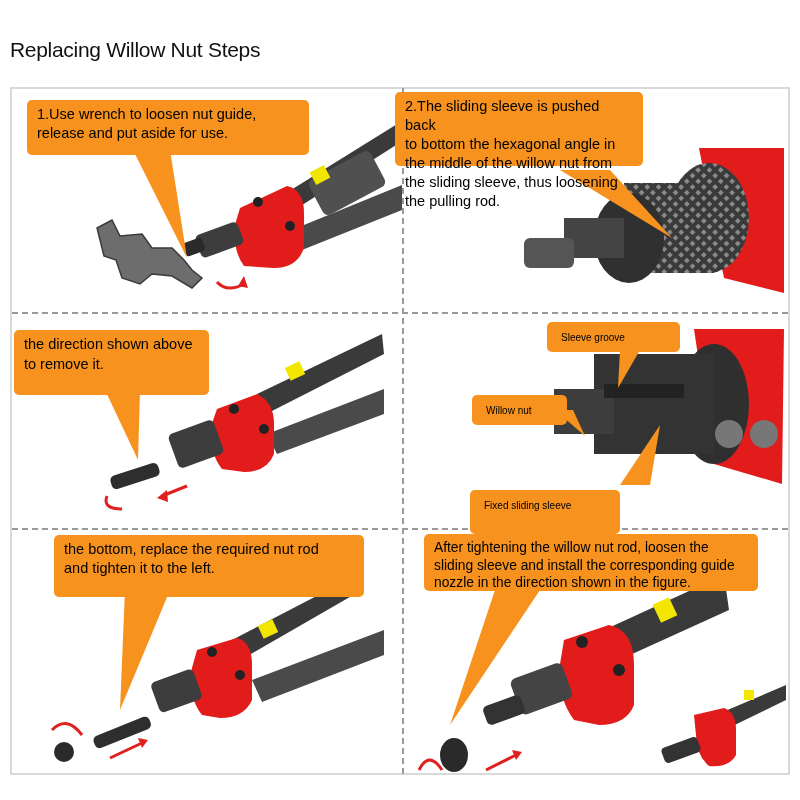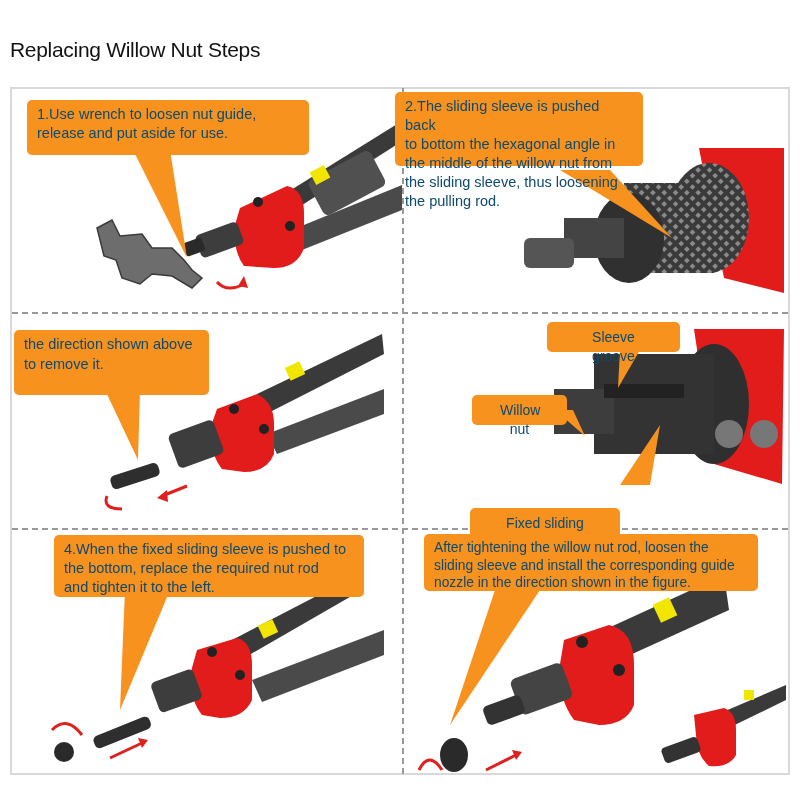--- a/index.html
+++ b/index.html
@@ -10,24 +10,24 @@
     font-size: 21px; color: #111; letter-spacing: -0.3px; font-weight: normal;
   }
   .frame {
     position: absolute; left: 10px; top: 87px; width: 780px; height: 688px;
     border: 2px solid #d9d9d9; background: #fff;
   }
   .vdash { position: absolute; left: 402px; top: 88px; width: 0; height: 686px; border-left: 2px dashed #9a9a9a; }
   .hdash1 { position: absolute; left: 12px; top: 312px; width: 776px; height: 0; border-top: 2px dashed #9a9a9a; }
   .hdash2 { position: absolute; left: 12px; top: 528px; width: 776px; height: 0; border-top: 2px dashed #9a9a9a; }
   .bubble {
-    position: absolute; background: #f7921e; color: #0c4a6e; border-radius: 5px;
+    position: absolute; background: #f7921e; color: #000000; border-radius: 5px;
     font-size: 14.5px; line-height: 19px; padding: 5px 10px;
   }
-  .bubble.small { font-size: 14px; text-align: center; padding: 6px 28px; }
+  .bubble.small { font-size: 10px; padding: 6px 14px; }
   .tail { position: absolute; }
   .art { position: absolute; }
 </style>
 </head>
 <body>
 
 <h1 class="title">Replacing Willow Nut Steps</h1>
 
 <div class="frame"></div>
 <div class="vdash"></div>
@@ -127,21 +127,21 @@
     <polygon points="10,0 30,0 8,38" fill="#f7921e"></polygon>
   </svg>
   <svg class="tail" style="left:555px;top:410px" width="40" height="40">
     <polygon points="0,0 18,0 30,26" fill="#f7921e"></polygon>
   </svg>
   <svg class="tail" style="left:560px;top:425px" width="100" height="70">
     <polygon points="60,60 90,60 100,0" fill="#f7921e"></polygon>
   </svg>
   <div class="bubble small" style="left:547px;top:322px;width:133px;height:30px">Sleeve groove</div>
   <div class="bubble small" style="left:472px;top:395px;width:95px;height:30px">Willow nut</div>
-  <div class="bubble small" style="left:470px;top:508px;width:150px;height:44px">Fixed sliding sleeve</div>
+  <div class="bubble small" style="left:470px;top:490px;width:150px;height:44px">Fixed sliding sleeve</div>
 </div>
 
 <div>
   <svg class="art" style="left:12px;top:530px" width="390" height="244">
     <polygon points="220,110 345,45 350,60 232,128" fill="#3a3a3a"></polygon>
     <polygon points="240,150 372,100 372,125 250,172" fill="#4a4a4a"></polygon>
     <rect x="248" y="92" width="16" height="14" fill="#f2e600" transform="rotate(-25 256 99)"></rect>
     <path d="M185,120 L225,108 Q240,112 240,135 L240,170 Q232,188 208,188 L190,185 Q178,170 178,145 Z" fill="#e21b1b"></path>
     <circle cx="200" cy="122" r="5" fill="#222"></circle>
       <circle cx="228" cy="145" r="5" fill="#222"></circle>
@@ -149,21 +149,20 @@
     <rect x="80" y="196" width="60" height="13" rx="5" fill="#2e2e2e" transform="rotate(-22 110 202)"></rect>
     <circle cx="52" cy="222" r="10" fill="#2a2a2a"></circle>
     <path d="M40,200 Q55,185 70,205" stroke="#e0201c" stroke-width="3" fill="none"></path>
     <line x1="98" y1="228" x2="130" y2="213" stroke="#e0201c" stroke-width="3"></line>
     <polygon points="136,210 126,208 130,218" fill="#e0201c"></polygon>
   </svg>
   <svg class="tail" style="left:115px;top:590px" width="70" height="130">
     <polygon points="10,0 55,0 5,120" fill="#f7921e"></polygon>
   </svg>
   <div class="bubble" style="left:54px;top:535px;width:310px;height:62px;line-height:19px">
-    <div>4.When the fixed sliding sleeve is pushed to</div>
     <div>the bottom, replace the required nut rod</div>
     <div>and tighten it to the left.</div>
   </div>
 </div>
 
 <div>
   <svg class="art" style="left:404px;top:530px" width="384" height="244">
     <polygon points="200,100 320,45 325,80 215,130" fill="#3a3a3a"></polygon>
     <rect x="252" y="70" width="18" height="20" fill="#f2e600" transform="rotate(-25 261 80)"></rect>
     <path d="M160,110 L205,95 Q230,100 230,135 L230,175 Q222,195 195,195 L170,190 Q155,170 155,140 Z" fill="#e21b1b"></path>

